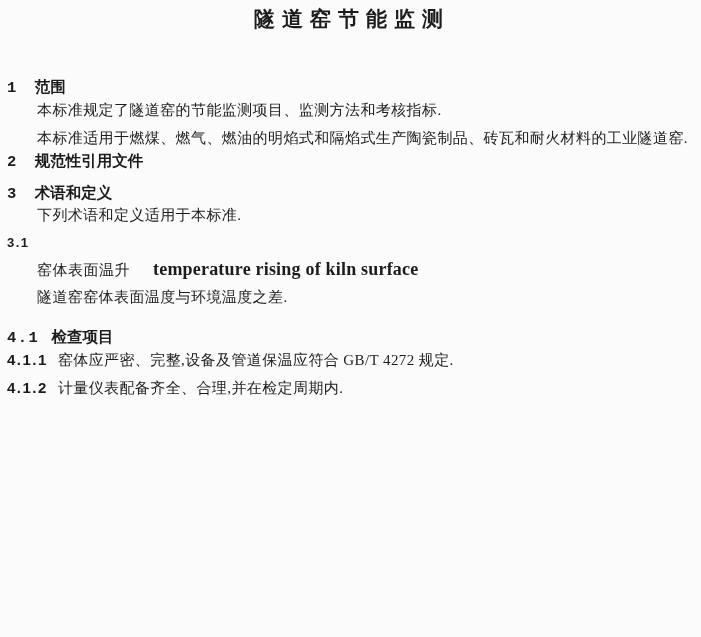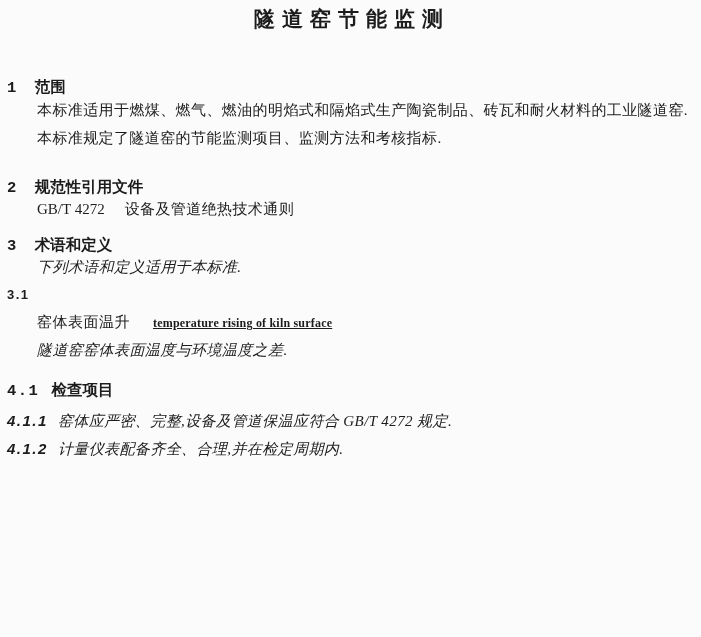--- a/index.html
+++ b/index.html
@@ -40,31 +40,31 @@
   
   p.body{
     margin:0;
     font-size:15px;
     line-height:28px;
     letter-spacing:0.4px;
     text-indent:2em;
     text-align:justify;
   }
   p.body.tight{line-height:26px;}
-  p.body.lh27{line-height:27px;font-style:italic;}
+  p.body.lh27{line-height:27px;}
   
   .mt-s1h{margin-top:48px;}
   .mt-s1p{margin-top:17px;}
-  .mt-s2h{margin-top:28px;}
+  .mt-s2h{margin-top:2px;}
   .mt-s2p{margin-top:17px;}
   .mt-s3h{margin-top:16px;}
   .mt-s3p{margin-top:23px;}
   .mt-s4h{margin-top:16px;}
   .mt-s41{margin-top:19px;}
-  .mt-items{margin-top:8px;font-style:italic;}
+  .mt-items{}
   
   .ref-line{
     margin:0;
     font-size:15px;
     line-height:26px;
     text-indent:2em;
   }
   .ref-line .ref-title{margin-left:20px;letter-spacing:0.4px;}
   
   .clause-num{
@@ -81,24 +81,23 @@
     text-indent:2em;
   }
   .term-cn{
     font-family:"Liberation Sans","DejaVu Sans",sans-serif;
     font-weight:normal;
     letter-spacing:0.5px;
   }
   .term-en{
     font-family:"Liberation Serif","DejaVu Serif",serif;
     font-weight:bold;
-    font-size:12px;
+    font-size:18px;
     margin-left:23px;
     letter-spacing:0.2px;
-    text-decoration:underline;
   }
   
   .clause-item{
     margin:0;
     font-size:15px;
     line-height:27px;
     letter-spacing:0.4px;
     white-space:nowrap;
   }
   .clause-item .num{
@@ -112,29 +111,26 @@
 </head>
 <body>
 
 <div class="page">
 
   <h1 class="doc-title">隧道窑节能监测</h1>
 
   <div class="sec-heading mt-s1h">
     <span class="num">1</span><span>范围</span>
   </div>
+  <p class="body mt-s1p">本标准规定了隧道窑的节能监测项目、监测方法和考核指标.</p>
   <p class="body">本标准适用于燃煤、燃气、燃油的明焰式和隔焰式生产陶瓷制品、砖瓦和耐火材料的工业隧道窑.</p>
-  <p class="body mt-s1p">本标准规定了隧道窑的节能监测项目、监测方法和考核指标.</p>
 
   <div class="sec-heading mt-s2h">
     <span class="num">2</span><span>规范性引用文件</span>
   </div>
-  <p class="ref-line">
-    <span class="ref-code">GB/T 4272</span><span class="ref-title">设备及管道绝热技术通则</span>
-  </p>
 
   <div class="sec-heading mt-s3h">
     <span class="num">3</span><span>术语和定义</span>
   </div>
   <p class="body lh27 mt-s3p">下列术语和定义适用于本标准.</p>
   <div class="clause-num">3.1</div>
   <p class="term-line">
     <span class="term-cn">窑体表面温升</span><span class="term-en">temperature rising of kiln surface</span>
   </p>
   <p class="body lh27">隧道窑窑体表面温度与环境温度之差.</p>

